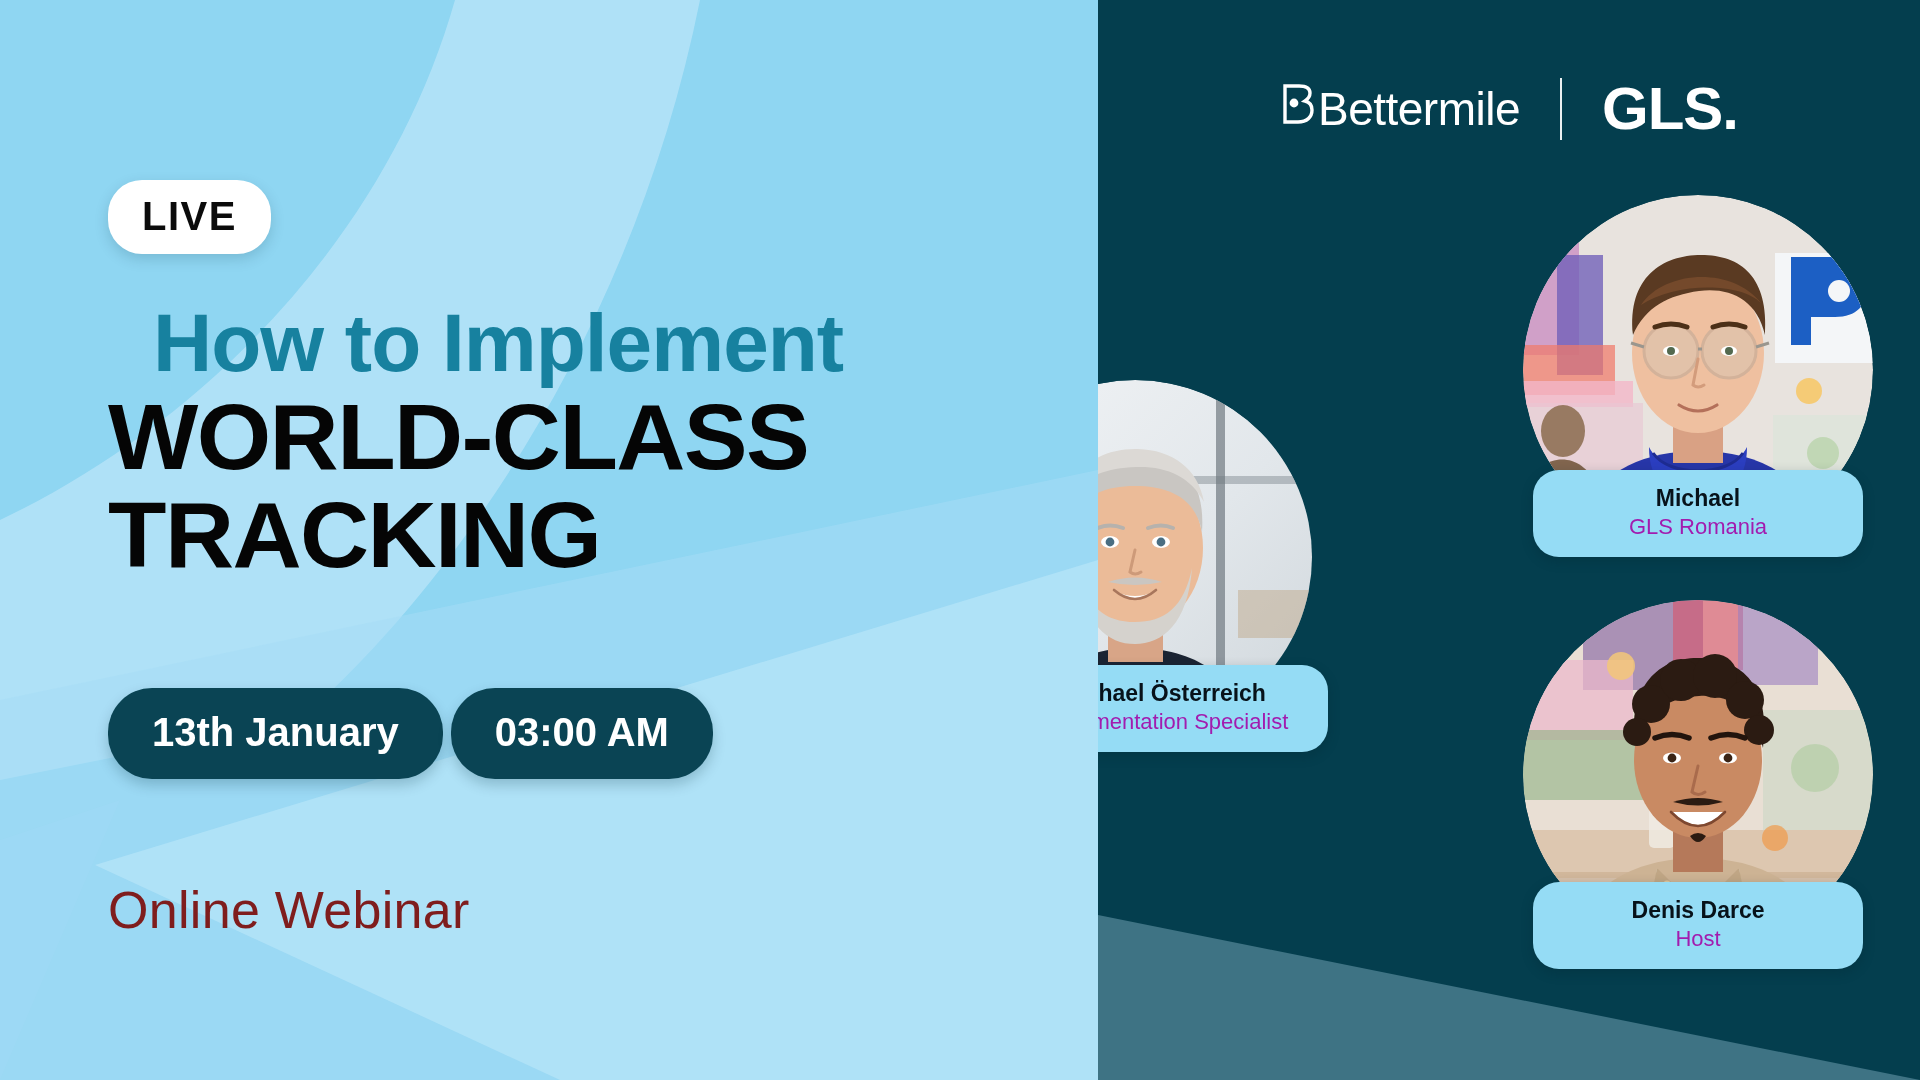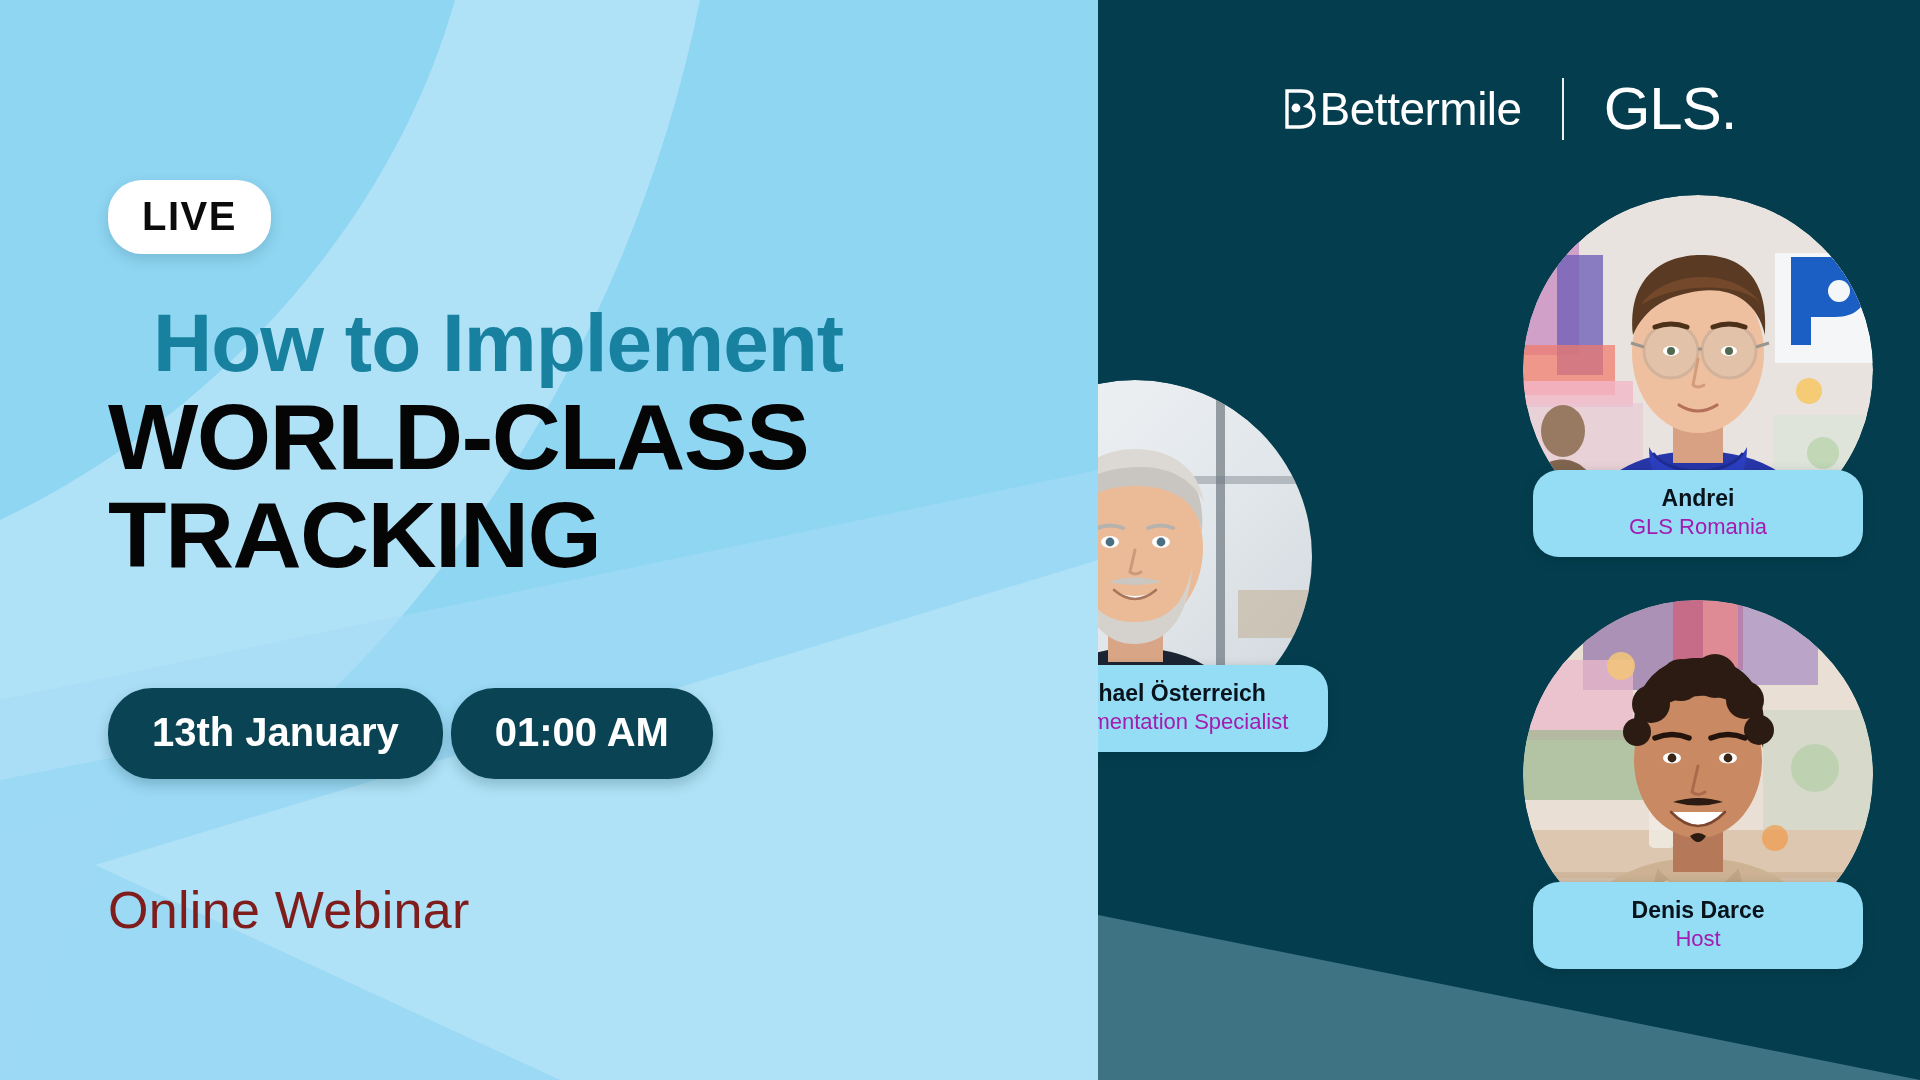--- a/index.html
+++ b/index.html
@@ -90,27 +90,27 @@
   .right-wedge { position:absolute; left:0; top:0; width:822px; height:1080px; }
 
   
   .logo-row {
     position:absolute; left:0; top:74px;
     width:822px;
     display:flex; align-items:center; justify-content:center;
     gap:40px;
   }
   .logo-bettermile {
-    display:flex; align-items:center; gap:4px;
+    display:flex; align-items:flex-start; gap:4px;
     font-size:46px; font-weight:300; color:#FFFFFF;
     letter-spacing:-0.5px;
   }
   .logo-divider { width:2px; height:62px; background:#FFFFFF; opacity:0.92; }
   .logo-gls {
-    font-size:60px; font-weight:normal; color:#FFFFFF;
+    font-size:60px; font-weight:bold; color:#FFFFFF;
     letter-spacing:-1px;
   }
 
   
   .speaker { position:absolute; }
   .avatar {
     border-radius:50%;
     overflow:hidden;
     position:relative;
   }
@@ -177,21 +177,21 @@
         <div class="title-line1">How to Implement</div>
         <div class="title-line2">WORLD-CLASS</div>
         <div class="title-line3">TRACKING</div>
       </div>
 
       <div class="pill-row">
         <div class="pill">
           <span>13th January</span>
         </div>
         <div class="pill">
-          <span>01:00 AM</span>
+          <span>03:00 AM</span>
         </div>
       </div>
 
       <div class="online-webinar">Online Webinar</div>
     </div>
   </div>
 
   <div class="right-panel">
 
     <svg class="right-wedge" viewBox="0 0 822 1080" preserveAspectRatio="none">
@@ -320,21 +320,21 @@
             <path d="M 132 132 Q 148 126 164 132" stroke="#4C3018" stroke-width="5" fill="none" stroke-linecap="round"></path>
             <path d="M 190 132 Q 206 126 222 132" stroke="#4C3018" stroke-width="5" fill="none" stroke-linecap="round"></path>
 
             <path d="M 175 164 L 170 190 Q 175 194 181 190" stroke="#D39C7C" stroke-width="3" fill="none" stroke-linecap="round"></path>
 
             <path d="M 156 210 Q 175 222 194 210" stroke="#B4705A" stroke-width="3.2" fill="none" stroke-linecap="round"></path>
           </g>
         </svg>
       </div>
       <div class="namecard">
-        <div class="nm-name">Andrei</div>
+        <div class="nm-name">Michael</div>
         <div class="nm-role">GLS Romania</div>
       </div>
     </div>
 
     <div class="speaker speaker-denis">
       <div class="avatar">
         <svg width="350" height="350" viewBox="0 0 350 350">
           <defs>
             <clipPath id="clipD">
                 <circle cx="175" cy="175" r="175"></circle>

